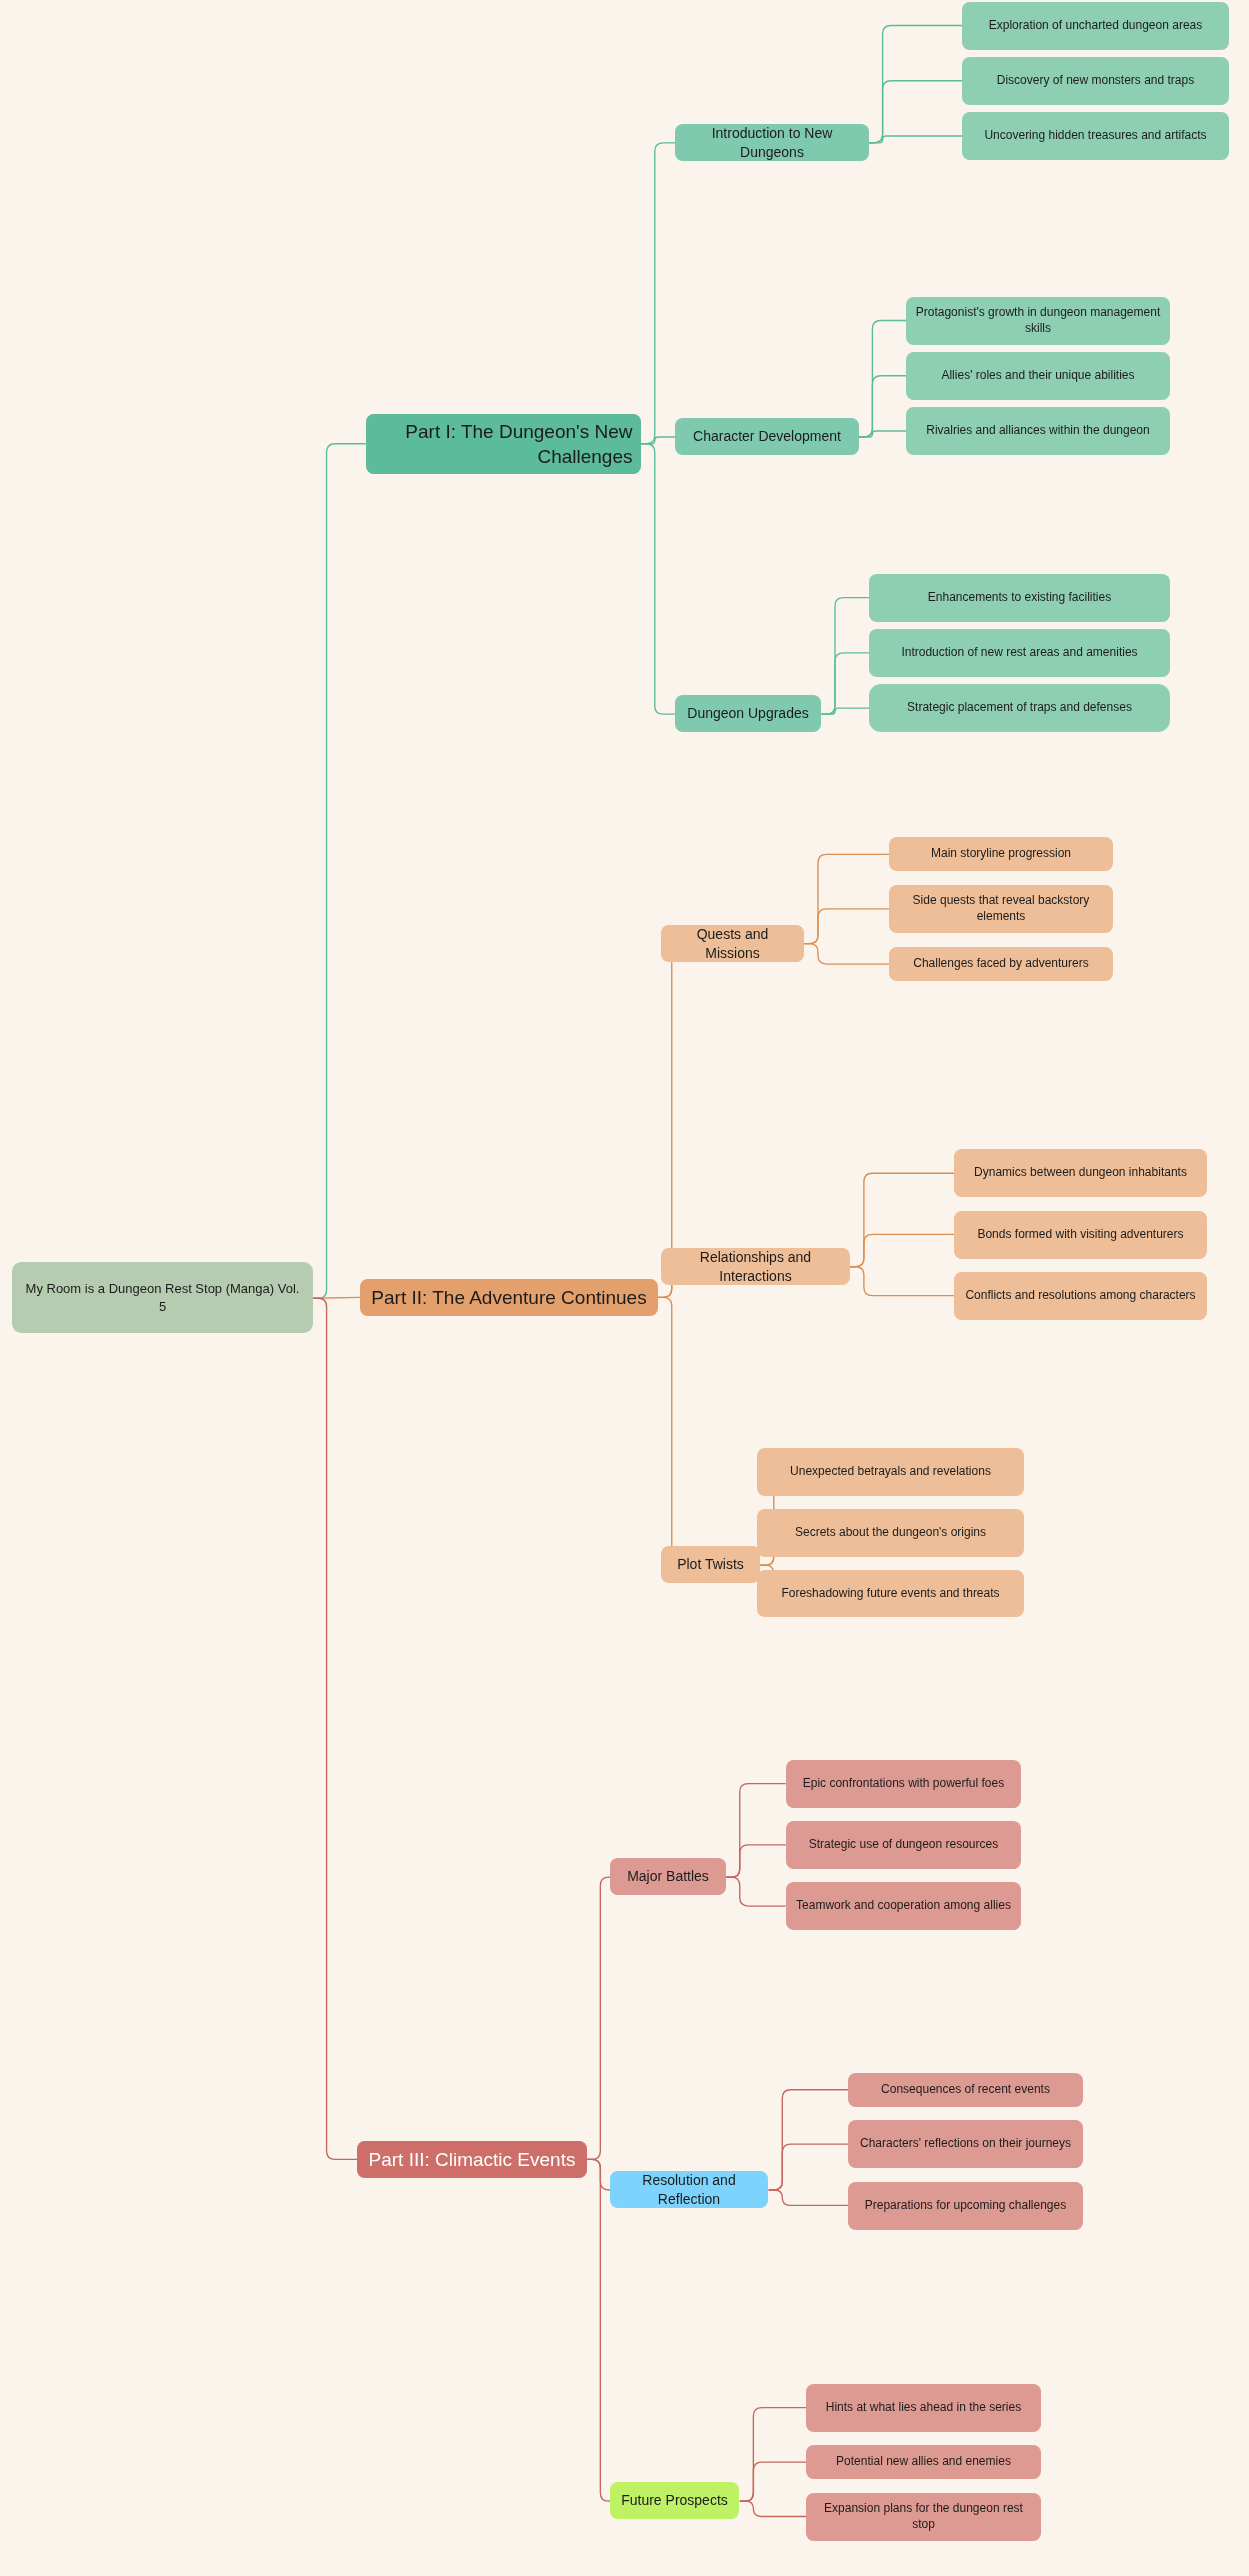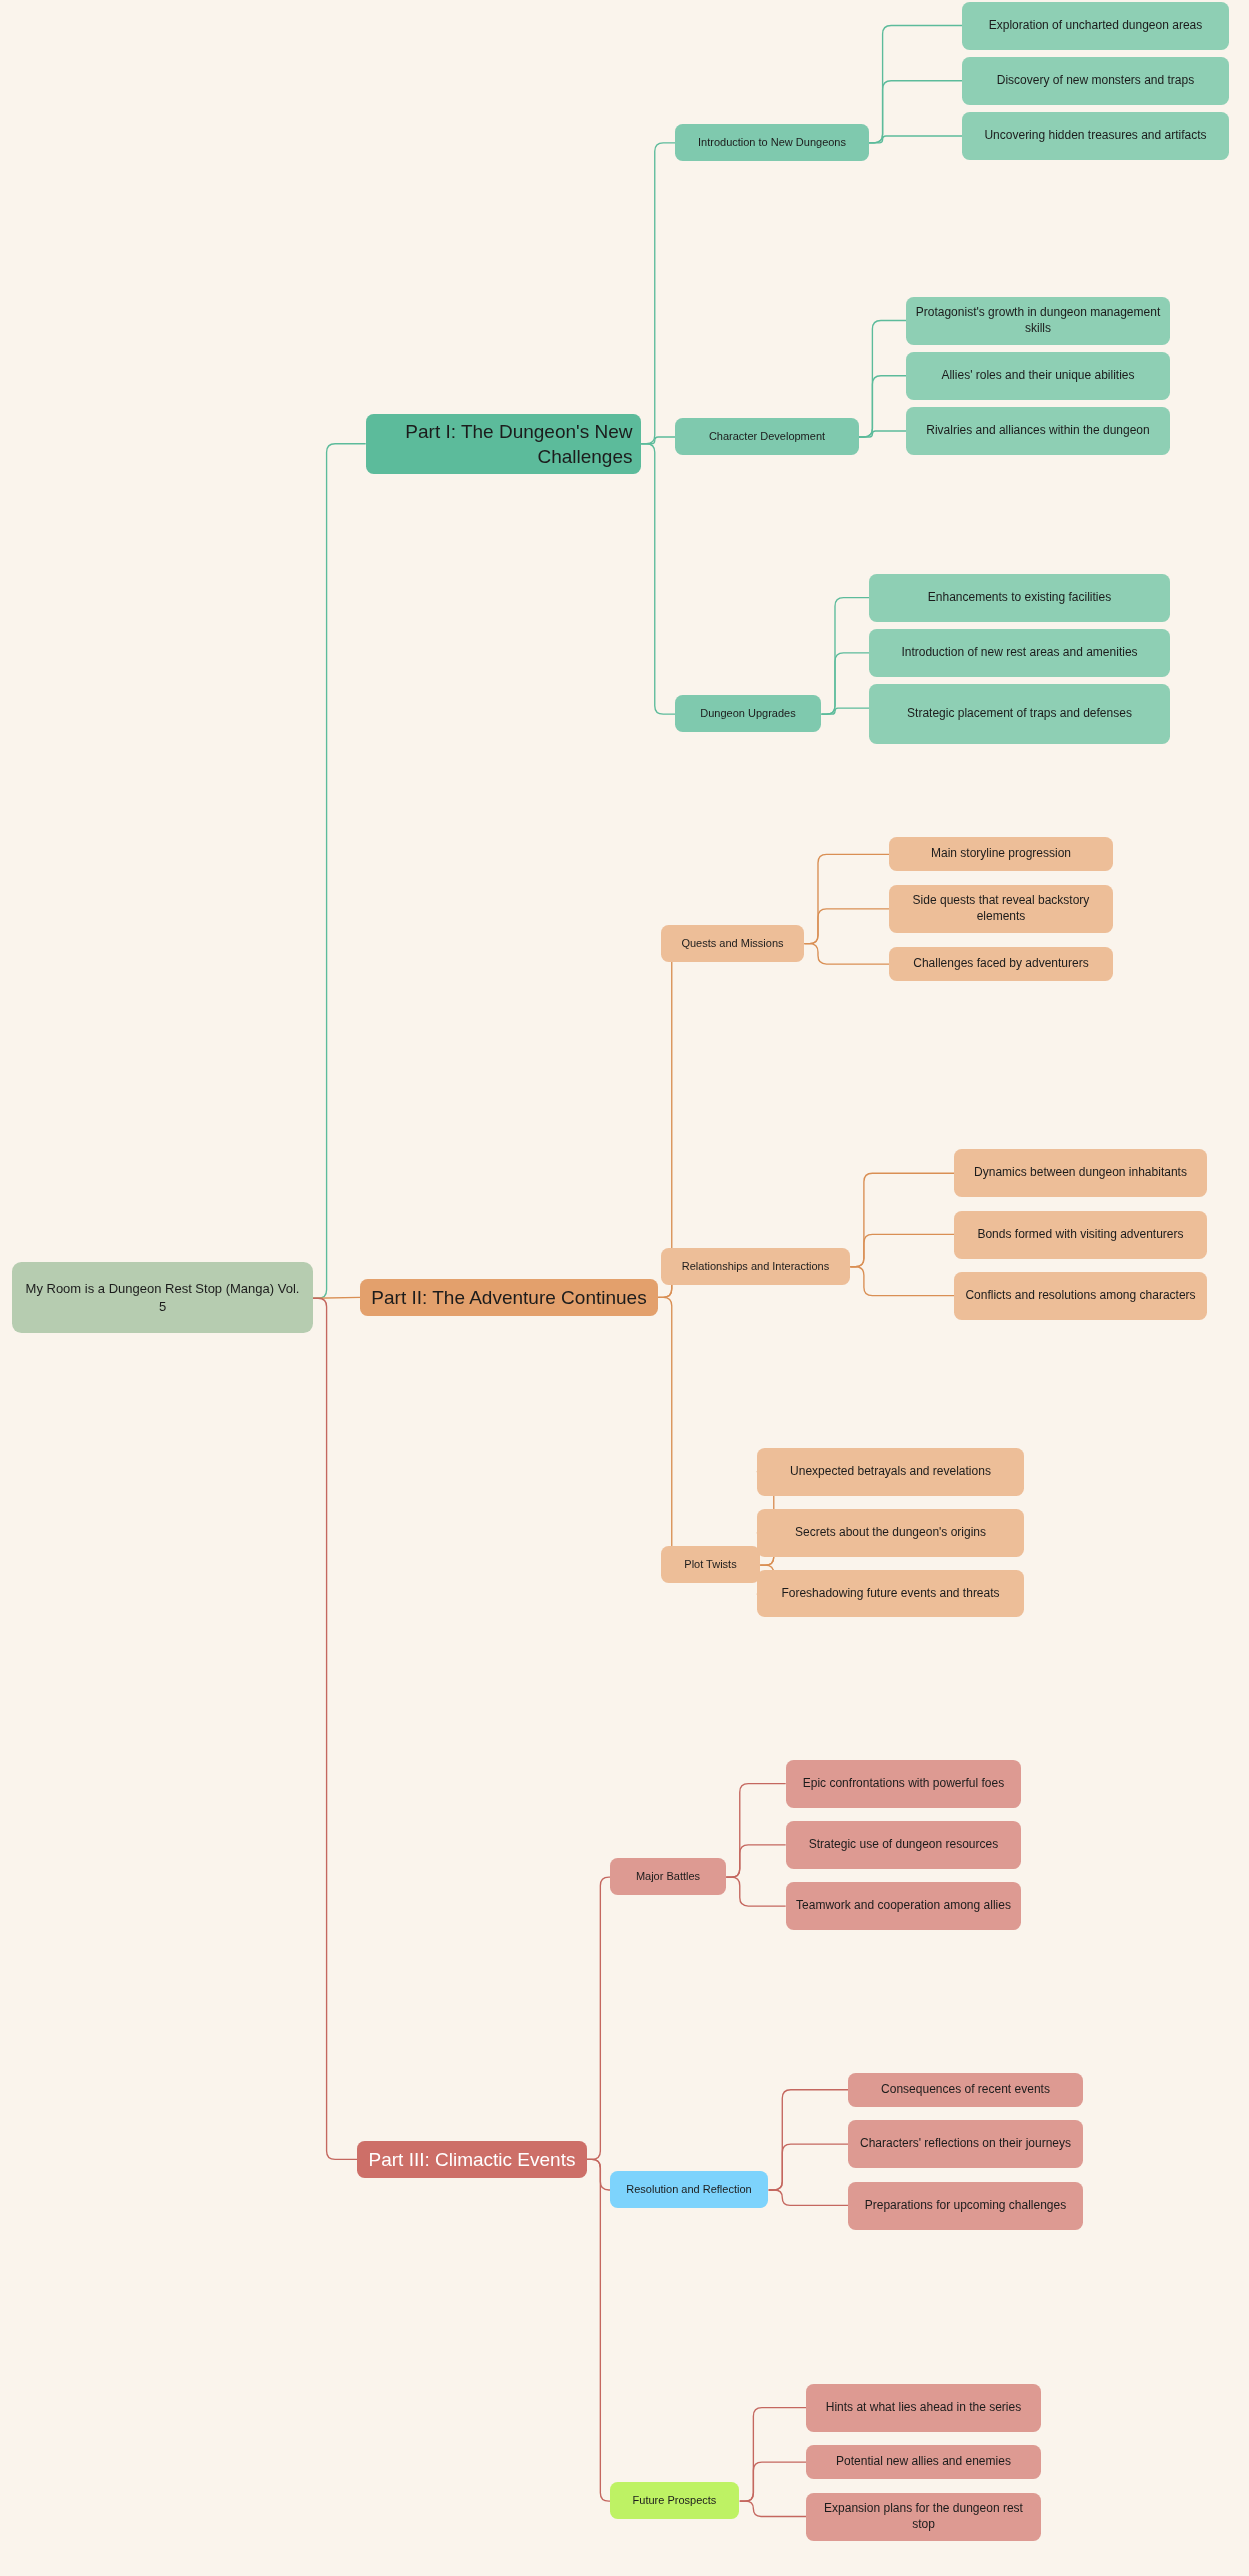--- a/index.html
+++ b/index.html
@@ -38,21 +38,21 @@
   }
   .node.root {
     font-size: 13px;
     border-radius: 9.4px;
   }
   .node.branch {
     font-size: 19px;
     text-align: right;
   }
   .node.topic {
-    font-size: 11px;
+    font-size: 14px;
     text-align: center;
   }
   .node.leaf {
     font-size: 12px;
   }
   .node.white-text { color: #ffffff; }
 </style>
 </head>
 <body>
 
@@ -131,21 +131,21 @@
       </div>
       <div class="node topic" style="left: 675px; top: 695px; width: 146px; height: 37px; background: rgb(127, 201, 174);">
         <span>Dungeon Upgrades</span>
       </div>
       <div class="node leaf" style="left: 869px; top: 574px; width: 301px; height: 48px; background: rgb(142, 207, 180);">
         <span>Enhancements to existing facilities</span>
       </div>
       <div class="node leaf" style="left: 869px; top: 629px; width: 301px; height: 48px; background: rgb(142, 207, 180);">
         <span>Introduction of new rest areas and amenities</span>
       </div>
-      <div class="node leaf" style="left: 869px; top: 684px; width: 301px; height: 60px; background: rgb(142, 207, 180);">
+      <div class="node leaf" style="left: 869px; top: 684px; width: 301px; height: 48px; background: rgb(142, 207, 180); border-radius: 12px;">
         <span>Strategic placement of traps and defenses</span>
       </div>
       <div class="node branch" style="left: 360px; top: 1279px; width: 298px; height: 37px; background: rgb(227, 160, 108);">
         <span>Part II: The Adventure Continues</span>
       </div>
       <div class="node topic" style="left: 661px; top: 925px; width: 143px; height: 37px; background: rgb(237, 190, 152);">
         <span>Quests and Missions</span>
       </div>
       <div class="node leaf" style="left: 889px; top: 837px; width: 224px; height: 34px; background: rgb(237, 190, 152);">
         <span>Main storyline progression</span>

